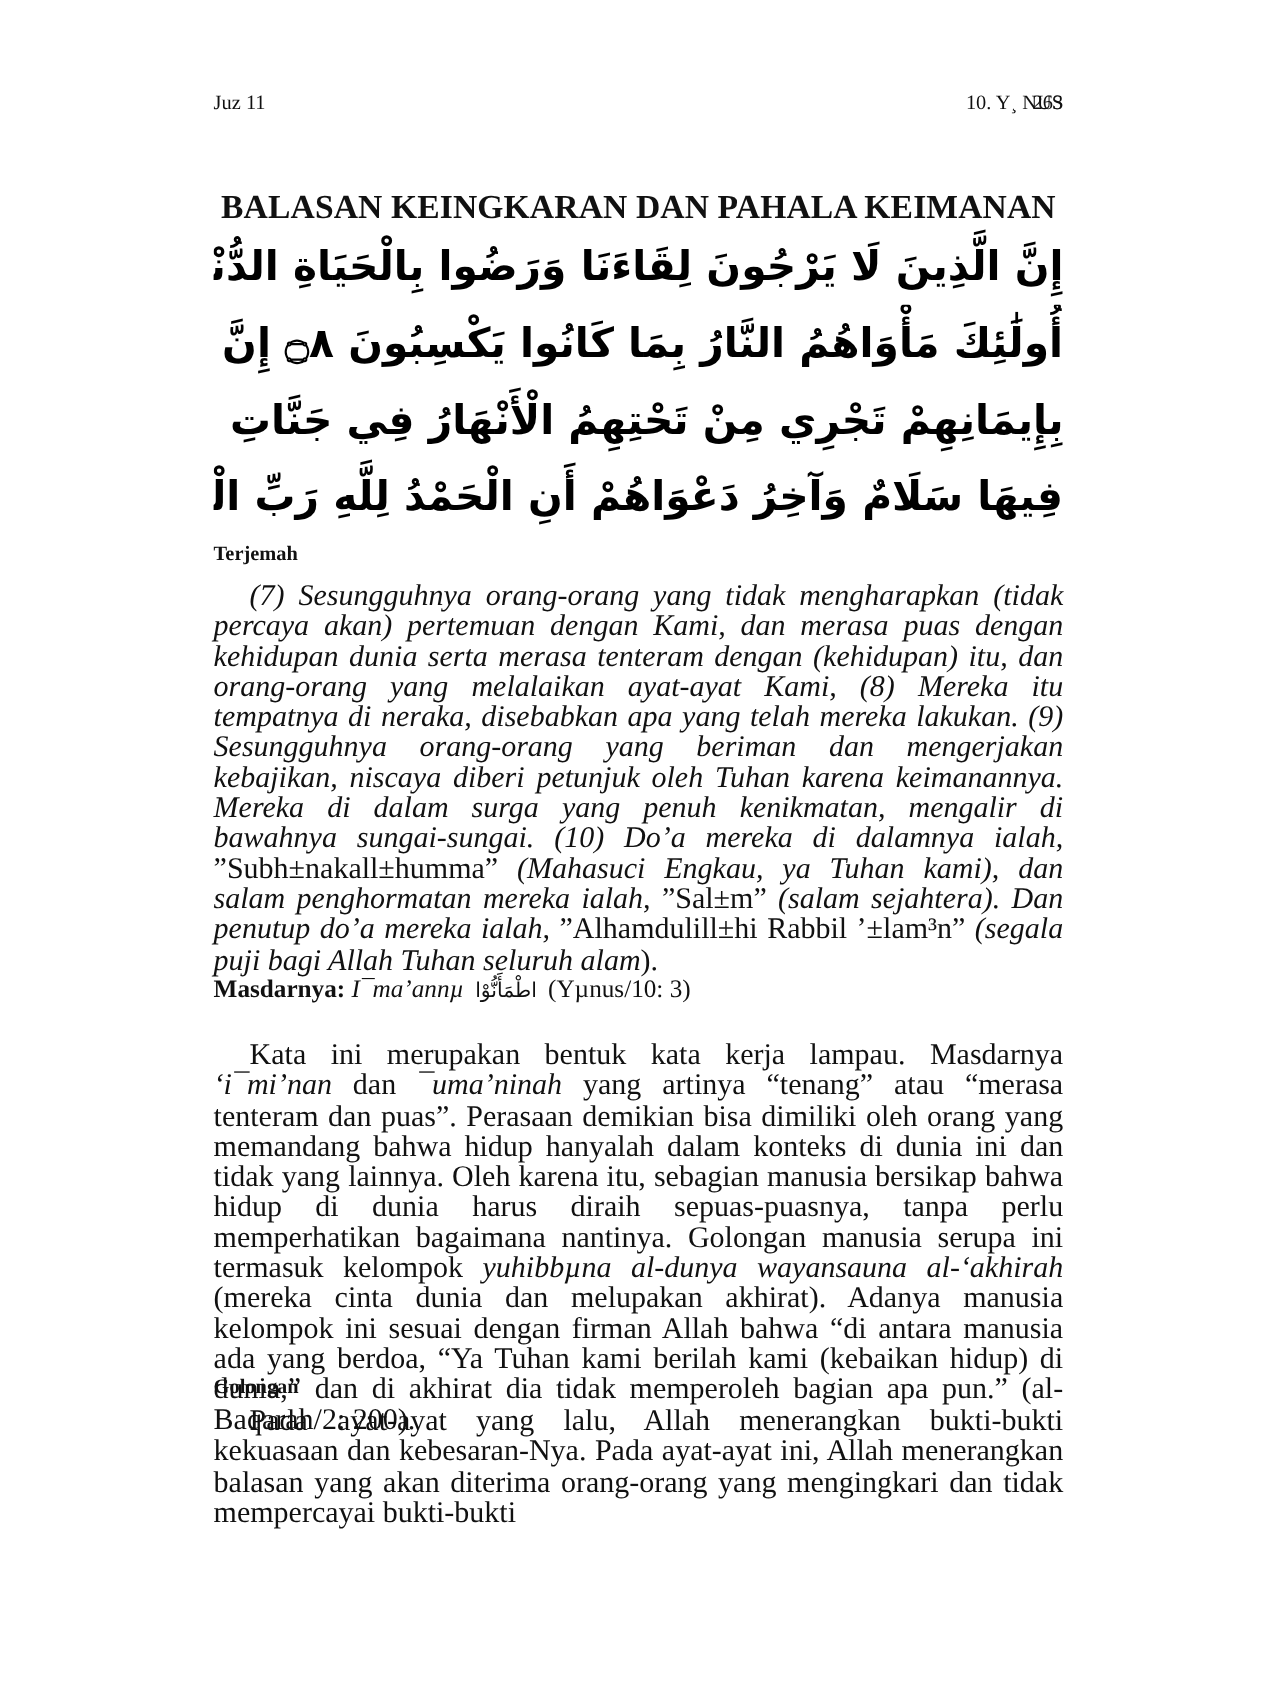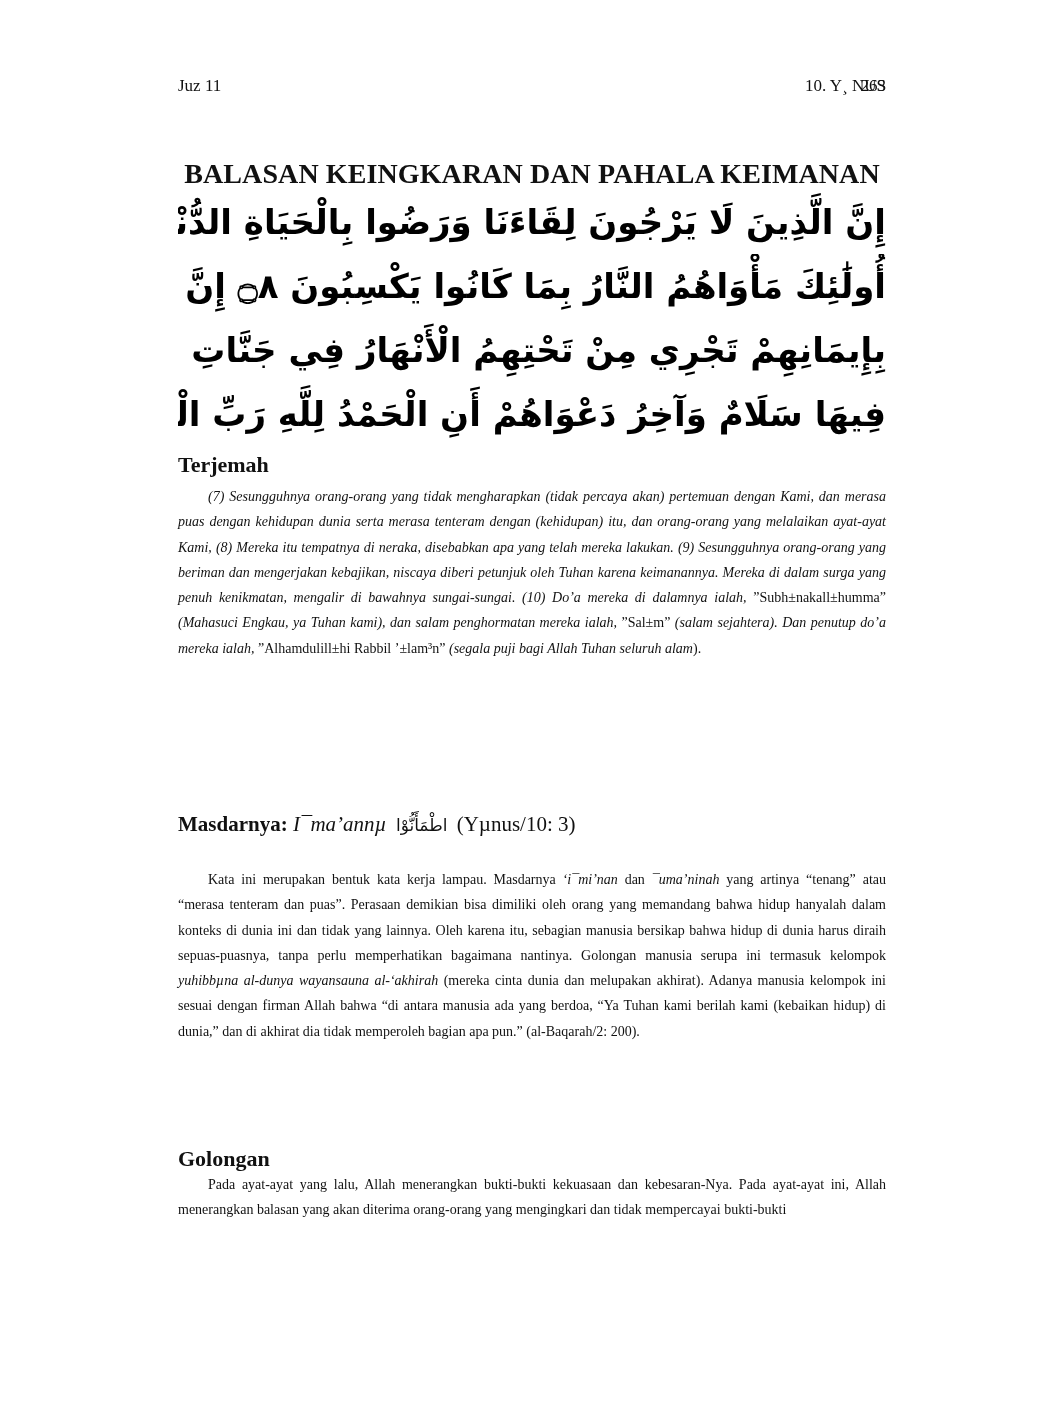--- a/index.html
+++ b/index.html
@@ -12,22 +12,22 @@
     .rh-center { position: absolute; left: 0; width: 100%; text-align: right; top: 0; }
     .rh-right { position: absolute; right: 0; top: 0; }
     .section-title { position: absolute; top: 158px; left: 0; width: 708px; text-align: center;
       font-weight: bold; font-size: 28px; letter-spacing: 0.1px; }
     .arabic-block { position: absolute; top: 190px; left: 0; width: 708px; height: 255px;
       direction: rtl; }
     .arabic-line { height: 64px; line-height: 64px; font-family: "DejaVu Sans", sans-serif;
       font-size: 34px; font-weight: bold; text-align: justify; text-align-last: justify;
       white-space: nowrap; overflow: hidden; color: #000; }
     .arabic-line.last { text-align-last: left; padding-left: 170px; }
-    .h2 { position: absolute; left: 0; font-weight: bold; font-size: 22px; }
-    .para { position: absolute; left: 0; width: 708px; font-size: 14px; line-height: 25.3px;
+    .h2 { position: absolute; left: 0; font-weight: bold; font-size: 17px; }
+    .para { position: absolute; left: 0; width: 708px; font-size: 25px; line-height: 25.3px;
       text-align: justify; }
     .para .ind { display: inline-block; width: 30px; }
     .it { font-style: italic; }
     .kosakata { position: absolute; top: 812px; left: 0; font-size: 21px; }
     .kosakata b { font-weight: bold; }
     .ar-small { font-family: "DejaVu Sans", sans-serif; font-size: 17px; margin: 0 4px; text-align: right; }
   </style>
 </head>
 <body>
 

